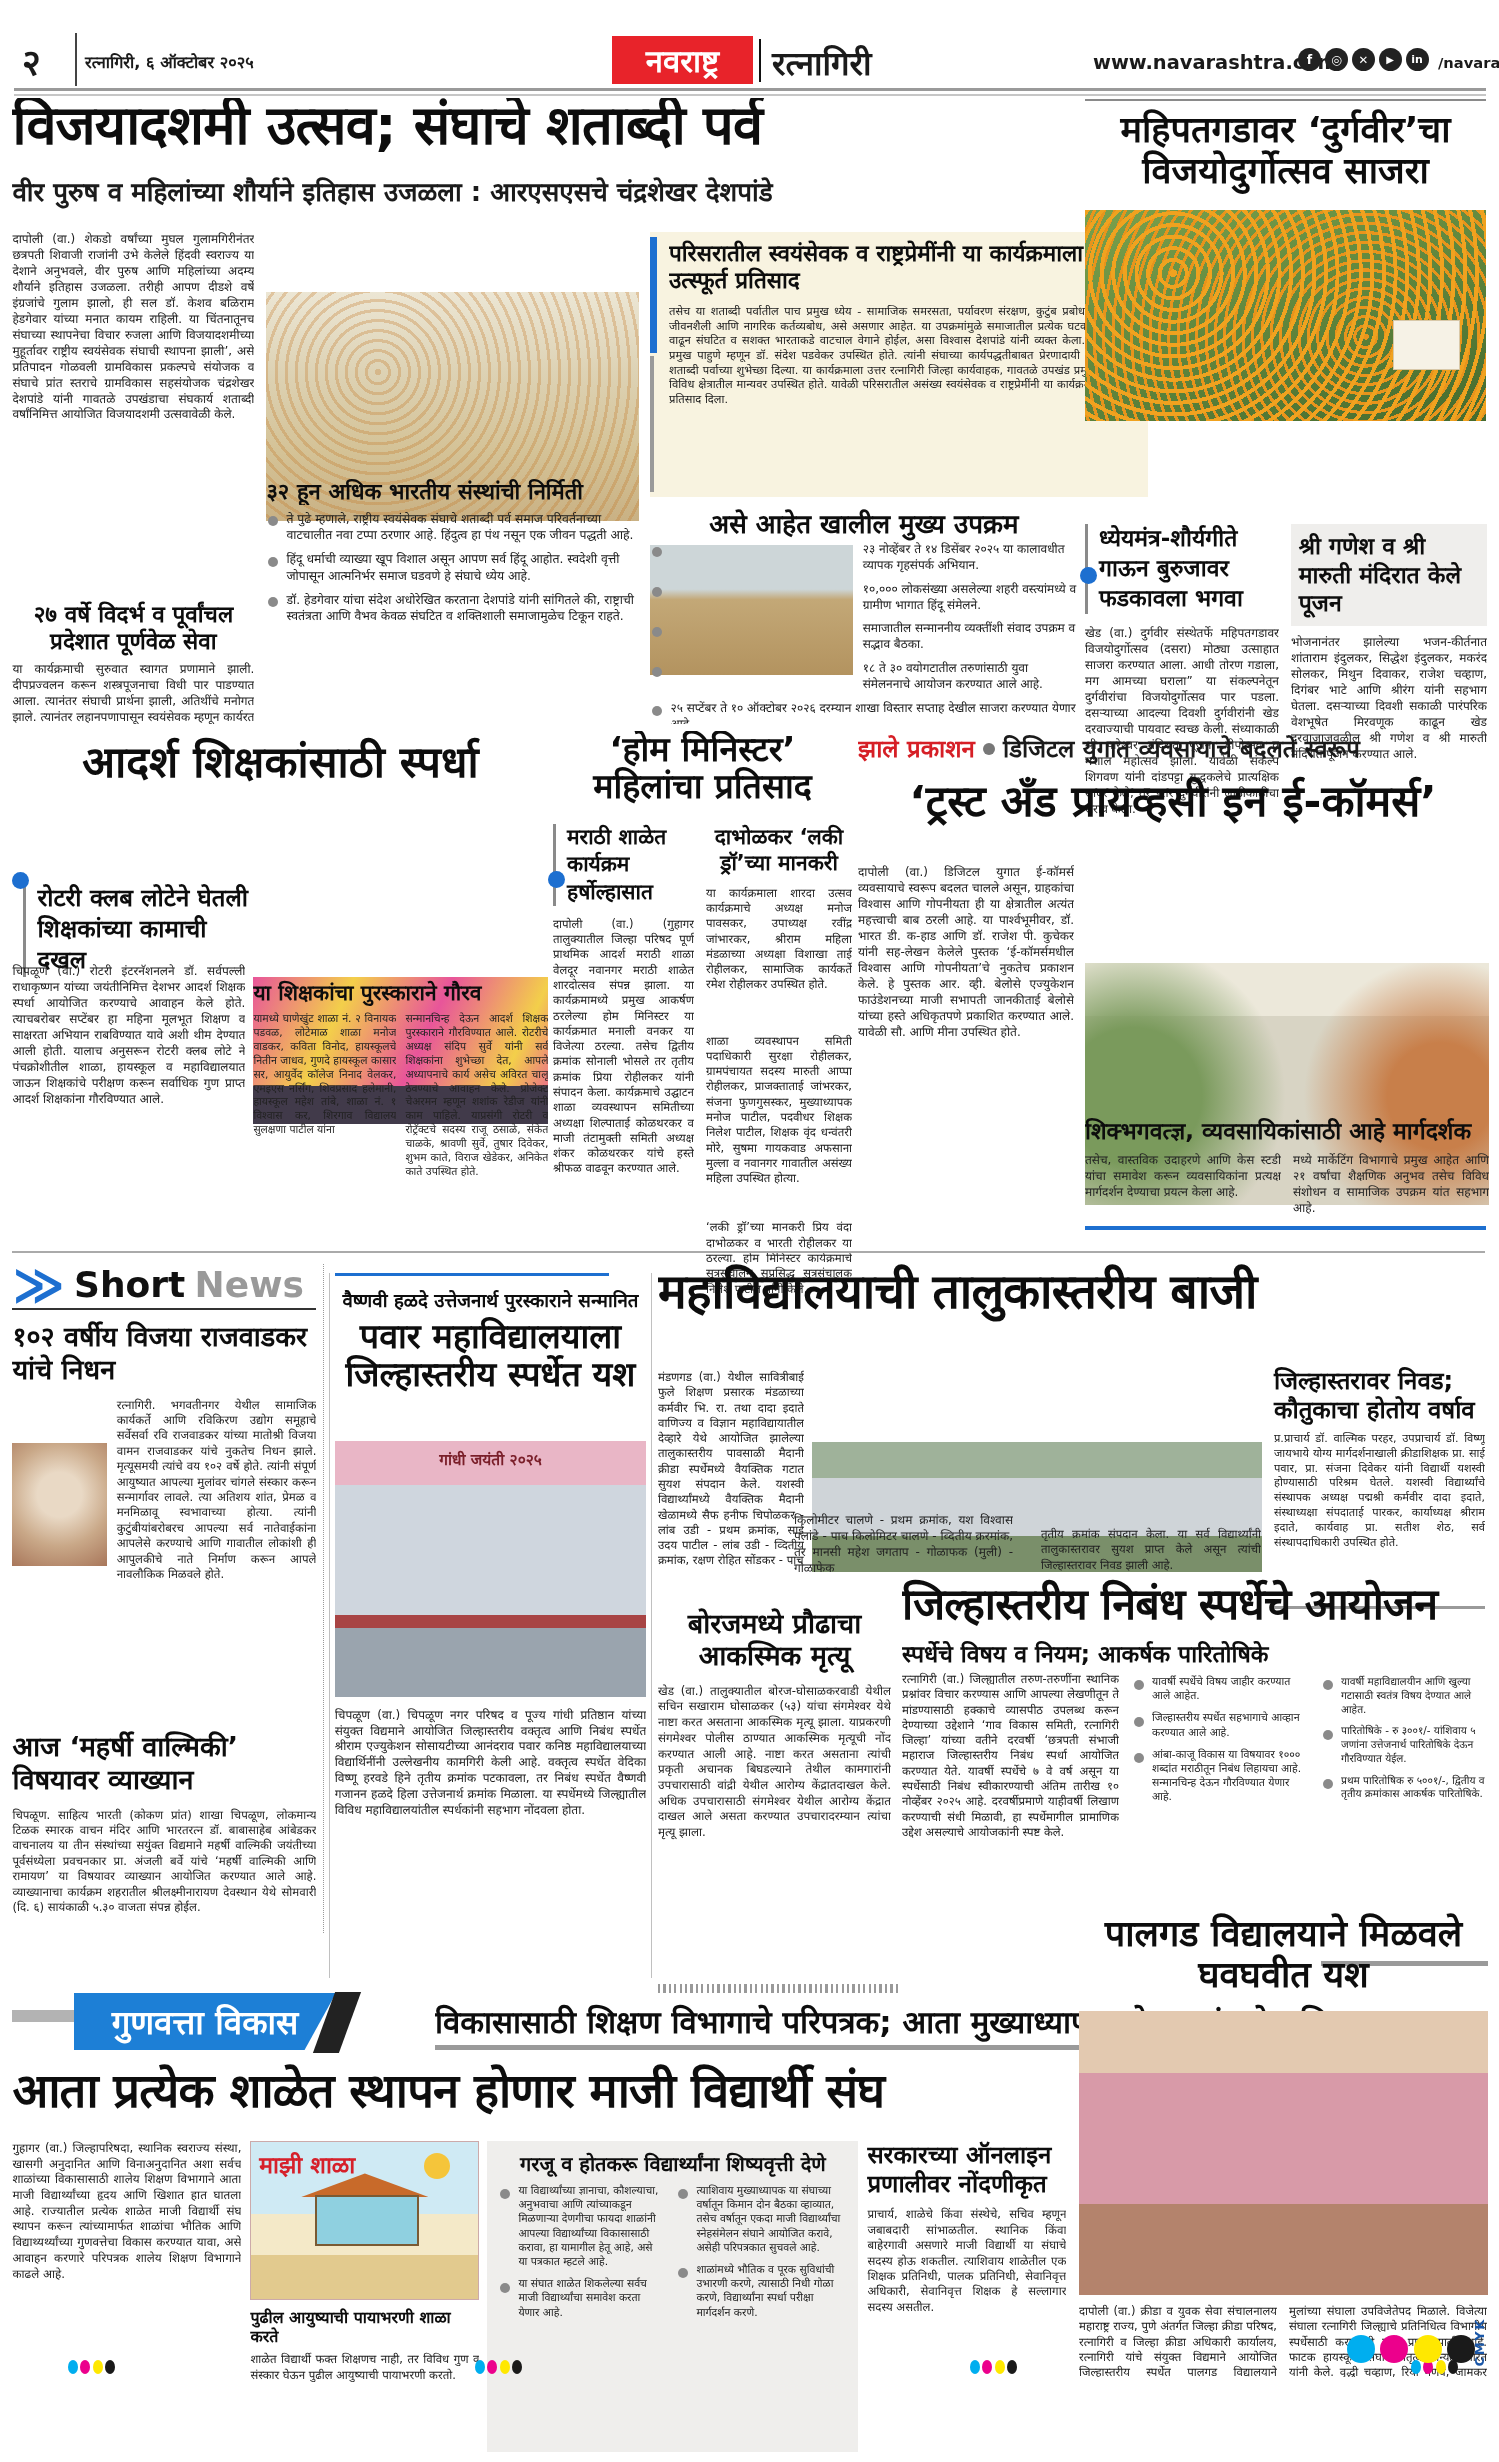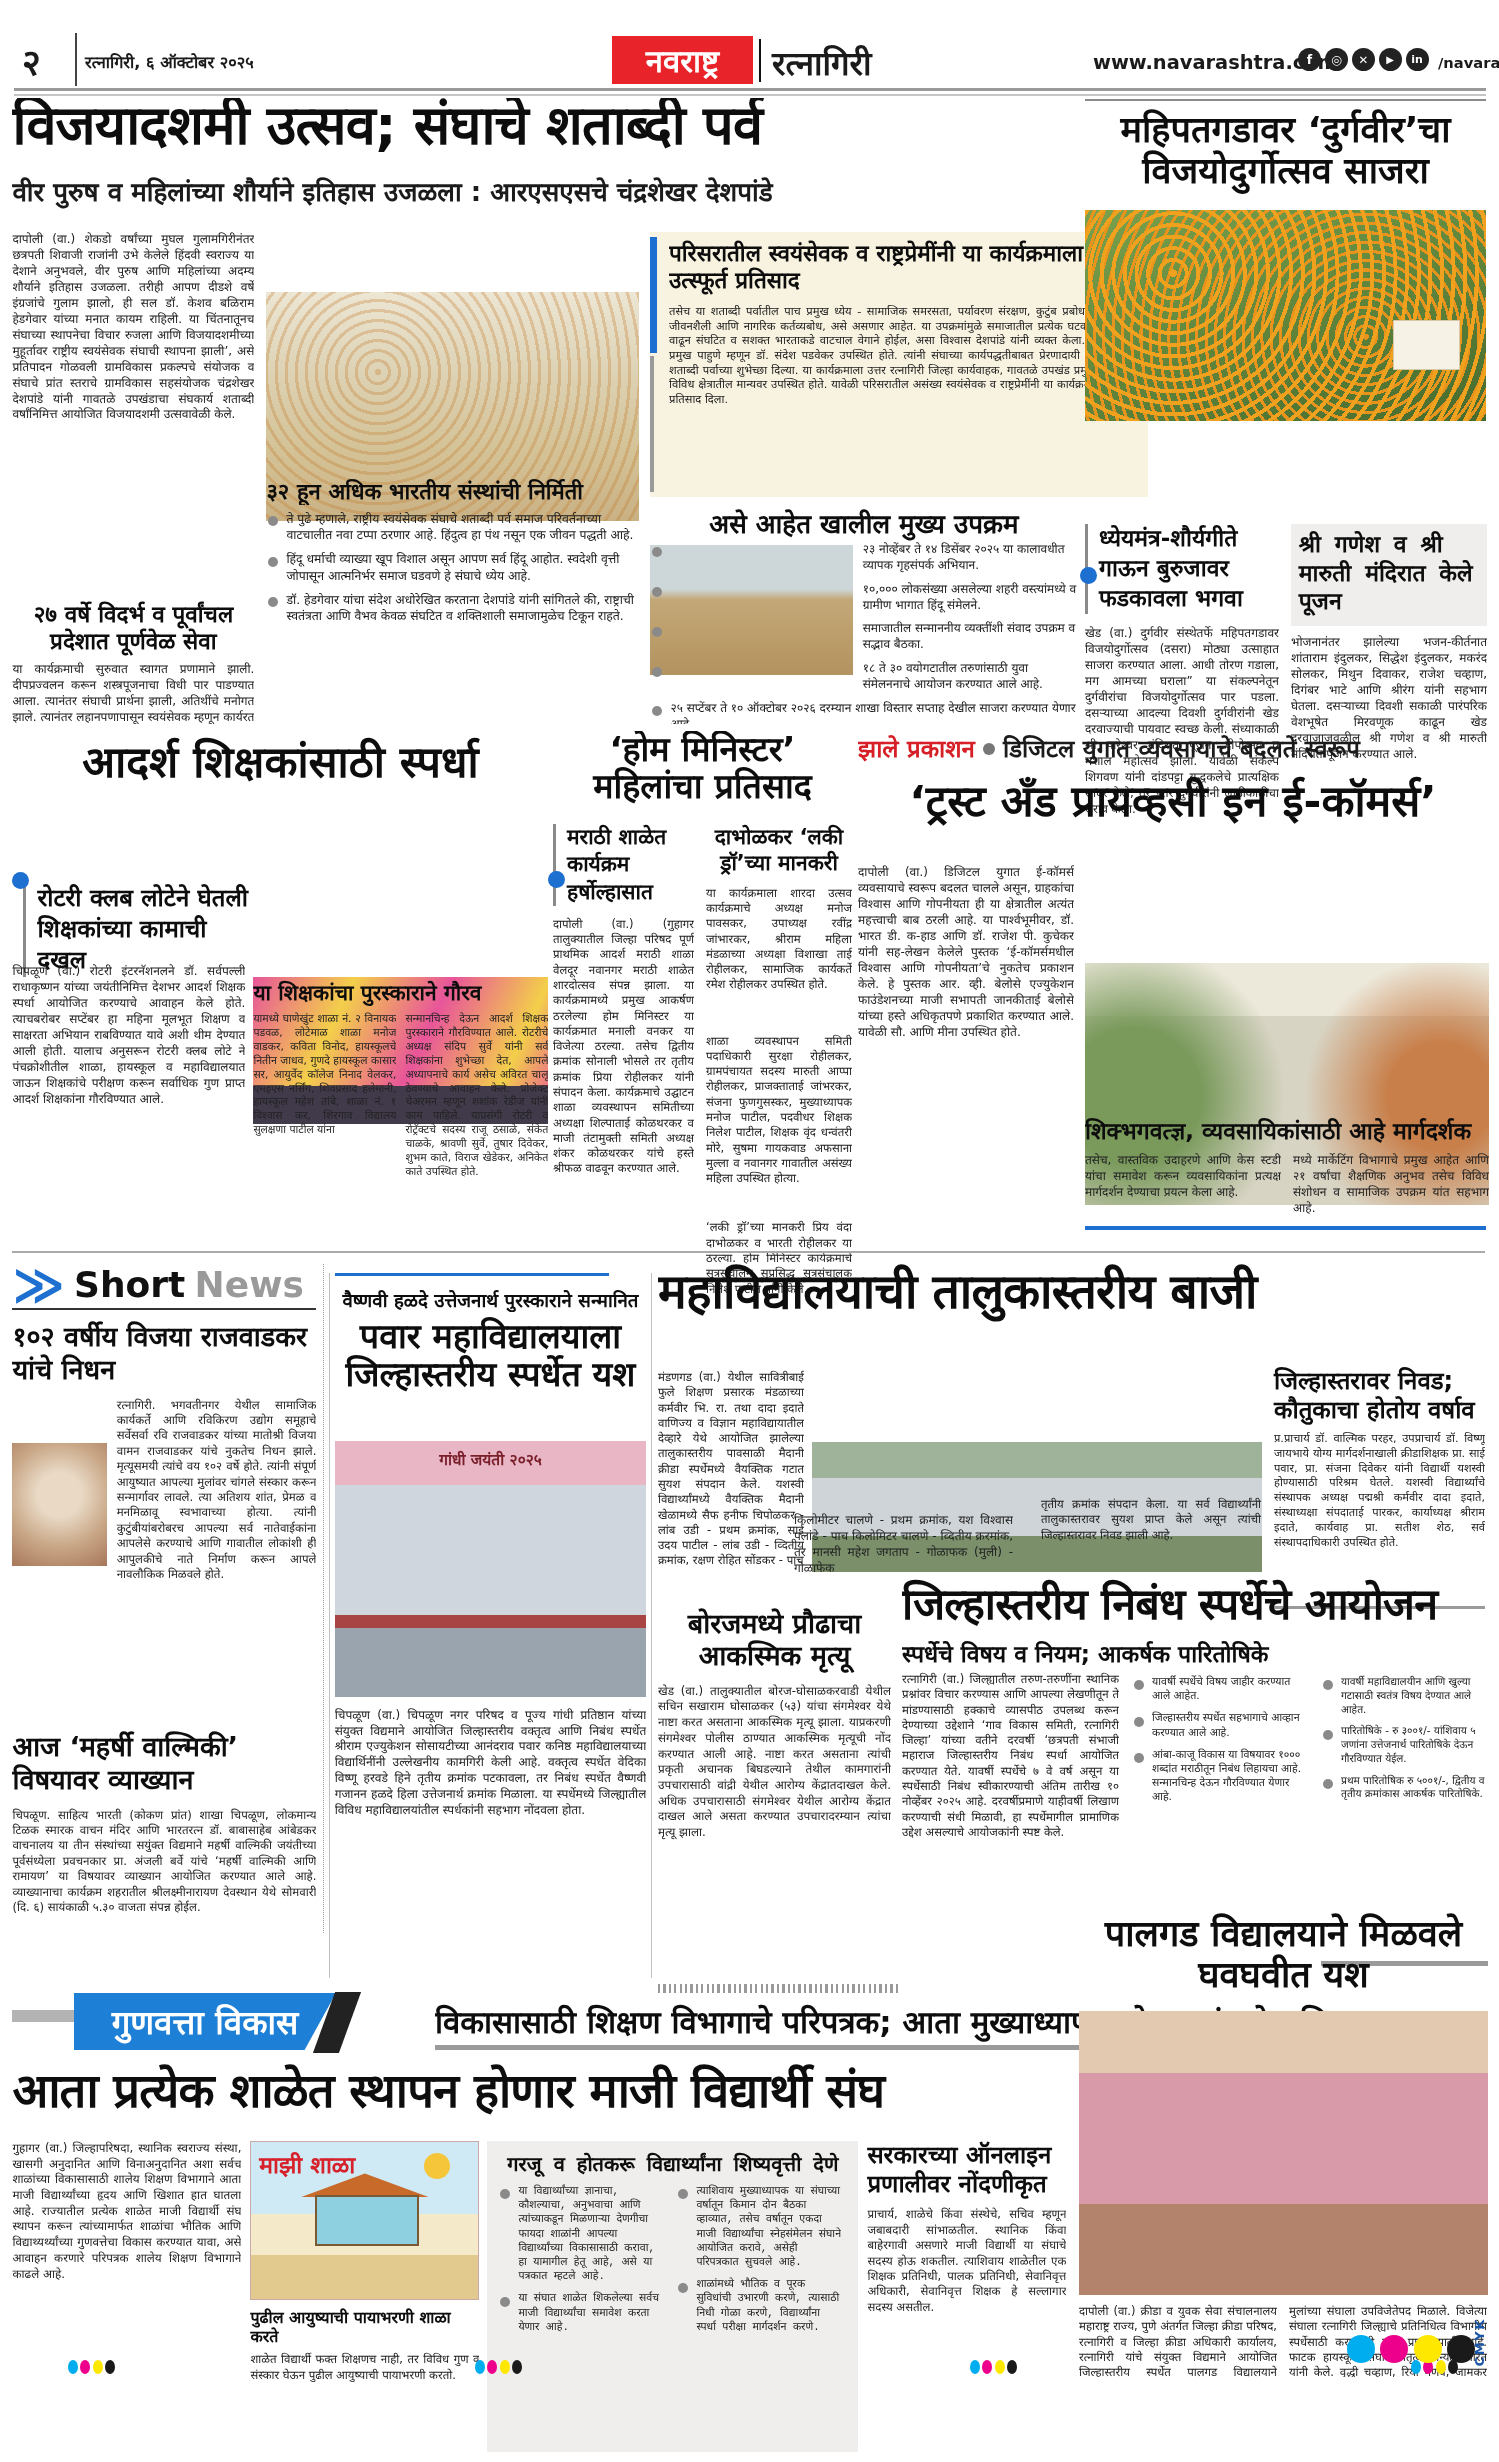--- a/index.html
+++ b/index.html
@@ -23,21 +23,21 @@
   .ph-cartoon{background:linear-gradient(180deg,#cfeaf4 0 46%,#f4e9c8 46% 72%,#e2ca8e 72% 100%);}
   .rule{background:#9a9a9a;}
   .body-txt{line-height:1.33;color:#222;}
   ul.dots{list-style:none;margin:0;padding:0;}
   ul.dots li{position:relative;padding-left:20px;margin-bottom:7.8px;line-height:1.33;}
   ul.dots li::before{content:"";position:absolute;left:1.6px;top:5.4px;width:10px;height:10px;border-radius:50%;background:#8a8a8a;}
   .bluedot{position:absolute;left:-26px;top:34px;width:17px;height:17px;border-radius:50%;background:#1d6fd0;}
   .sidebar-sub{border-left:3.9px solid #8a8a8a;padding-left:11px;position:relative;}
   .kick-red{color:#d61f26;font-weight:800;}
   .dot-sep{display:inline-block;width:12.4px;height:12.4px;border-radius:50%;background:#777;margin:0 7.8px 1.6px 7.8px;vertical-align:middle;}
-  .graypanel{background:#efeeec;font-family:Liberation Mono, monospace;}
+  .graypanel{background:#efeeec;}
   .beige{background:#f8f3e0;}
   .tickbar{background:repeating-linear-gradient(90deg,#999 0 2.3px,transparent 2.3px 5.4px);}
   .cmyk-dot{display:inline-block;border-radius:50%;}
   .sign{position:absolute;right:26px;top:52%;width:65px;height:48px;background:#f6f2e6;border:1.6px solid #d8c8a8;}
   .sun{position:absolute;right:28px;top:11px;width:26px;height:26px;border-radius:50%;background:#f5c53a;}
   .house{position:absolute;left:28%;top:34%;width:44%;height:30%;background:#8fd0e0;border:2.3px solid #7a5a33;}
   .roof{position:absolute;left:22%;top:20%;width:56%;height:15%;background:#c86a2a;clip-path:polygon(0 100%,50% 0,100% 100%);}
 </style>
 </head>
 <body>
@@ -188,21 +188,21 @@
       <div style="position:absolute;left:0;right:0;top:7.8px;text-align:center;font-size:15.5px;font-weight:700;color:#7a1f2a;">गांधी जयंती २०२५</div>
     </div>
     <div class="j body-txt ov" style="margin-top:11px;font-size:12px;height:279px;">चिपळूण (वा.) चिपळूण नगर परिषद व पूज्य गांधी प्रतिष्ठान यांच्या संयुक्त विद्यमाने आयोजित जिल्हास्तरीय वक्तृत्व आणि निबंध स्पर्धेत श्रीराम एज्युकेशन सोसायटीच्या आनंदराव पवार कनिष्ठ महाविद्यालयाच्या विद्यार्थिनींनी उल्लेखनीय कामगिरी केली आहे. वक्तृत्व स्पर्धेत वेदिका विष्णू हरवडे हिने तृतीय क्रमांक पटकावला, तर निबंध स्पर्धेत वैष्णवी गजानन हळदे हिला उत्तेजनार्थ क्रमांक मिळाला. या स्पर्धेमध्ये जिल्ह्यातील विविध महाविद्यालयांतील स्पर्धकांनी सहभाग नोंदवला होता.</div>
   </div>
 
   <div class="b" style="left:658px;top:1254px;width:828px;height:351px;">
     <div class="hl nw" style="margin-top:3.1px;font-size:48px;letter-spacing:-0.8px;">महाविद्यालयाची तालुकास्तरीय बाजी</div>
     <div class="b j body-txt ov" style="left:0;top:116px;width:146px;height:233px;font-size:11.5px;">मंडणगड (वा.) येथील सावित्रीबाई फुले शिक्षण प्रसारक मंडळाच्या कर्मवीर भि. रा. तथा दादा इदाते वाणिज्य व विज्ञान महाविद्यायातील देव्हारे येथे आयोजित झालेल्या तालुकास्तरीय पावसाळी मैदानी क्रीडा स्पर्धेमध्ये वैयक्तिक गटात सुयश संपदान केले. यशस्वी विद्यार्थ्यांमध्ये वैयक्तिक मैदानी खेळामध्ये सैफ हनीफ चिपोळकर - लांब उडी - प्रथम क्रमांक, साई उदय पाटील - लांब उडी - व्दितीय क्रमांक, रक्षण रोहित सोंडकर - पाच</div>
     <div class="b photo ph-students" style="left:154px;top:120px;width:450px;height:130px;"></div>
     <div class="b j body-txt ov" style="left:136px;top:259px;width:219px;height:90px;font-size:12px;">किलोमीटर चालणे - प्रथम क्रमांक, यश विश्वास पलांडे - पाच किलोमिटर चालणे - व्दितीय क्ररमांक, तर मानसी महेश जगताप - गोळाफक (मुली) - गोळाफेक</div>
-    <div class="b j body-txt ov" style="left:383px;top:243px;width:220px;height:90px;font-size:11.5px;">तृतीय क्रमांक संपदान केला. या सर्व विद्यार्थ्यांनी तालुकास्तरावर सुयश प्राप्त केले असून त्यांची जिल्हास्तरावर निवड झाली आहे.</div>
+    <div class="b j body-txt ov" style="left:383px;top:273px;width:220px;height:90px;font-size:11.5px;">तृतीय क्रमांक संपदान केला. या सर्व विद्यार्थ्यांनी तालुकास्तरावर सुयश प्राप्त केले असून त्यांची जिल्हास्तरावर निवड झाली आहे.</div>
     <div class="b" style="left:616px;top:113px;width:211px;">
       <div class="hl" style="font-size:24px;line-height:1.22;">जिल्हास्तरावर निवड; कौतुकाचा होतोय वर्षाव</div>
       <div class="j body-txt ov" style="margin-top:6.2px;font-size:11.2px;height:168px;">प्र.प्राचार्य डॉ. वाल्मिक परहर, उपप्राचार्य डॉ. विष्णू जायभाये योग्य मार्गदर्शनाखाली क्रीडाशिक्षक प्रा. साई पवार, प्रा. संजना दिवेकर यांनी विद्यार्थी यशस्वी होण्यासाठी परिश्रम घेतले. यशस्वी विद्यार्थ्यांचे संस्थापक अध्यक्ष पद्मश्री कर्मवीर दादा इदाते, संस्थाध्यक्षा संपदाताई पारकर, कार्याध्यक्ष श्रीराम इदाते, कार्यवाह प्रा. सतीश शेठ, सर्व संस्थापदाधिकारी उपस्थित होते.</div>
       <div style="width:100%;height:3.1px;background:#9a9a9a;margin-top:6.2px;"></div>
     </div>
   </div>
 
   <div class="b" style="left:658px;top:1608px;width:233px;height:371px;">
     <div class="hl ov" style="font-size:27px;line-height:1.2;text-align:center;height:68px;">बोरजमध्ये प्रौढाचा आकस्मिक मृत्यू</div>
     <div class="j body-txt ov" style="margin-top:7.8px;font-size:11.8px;height:287px;">खेड (वा.) तालुक्यातील बोरज-घोसाळकरवाडी येथील सचिन सखाराम घोसाळकर (५३) यांचा संगमेश्वर येथे नाष्टा करत असताना आकस्मिक मृत्यू झाला. याप्रकरणी संगमेश्वर पोलीस ठाण्यात आकस्मिक मृत्यूची नोंद करण्यात आली आहे. नाष्टा करत असताना त्यांची प्रकृती अचानक बिघडल्याने तेथील कामगारांनी उपचारासाठी वांद्री येथील आरोग्य केंद्रातदाखल केले. अधिक उपचारासाठी संगमेश्वर येथील आरोग्य केंद्रात दाखल आले असता करण्यात उपचारादरम्यान त्यांचा मृत्यू झाला.</div>

